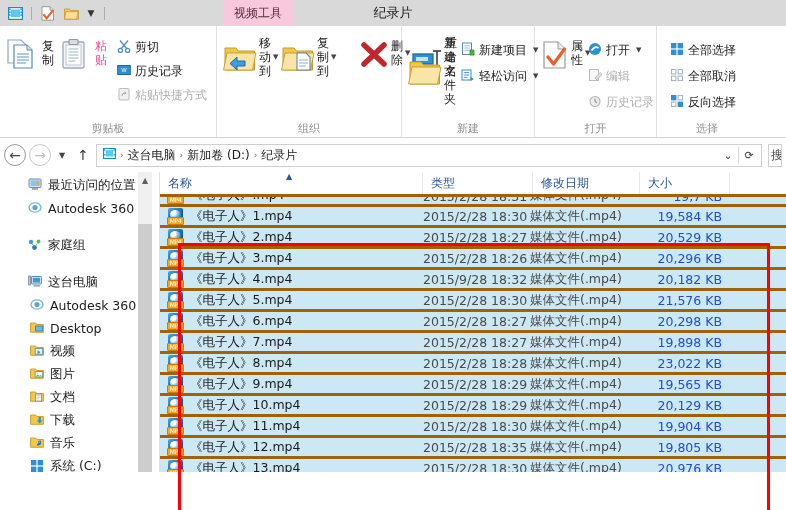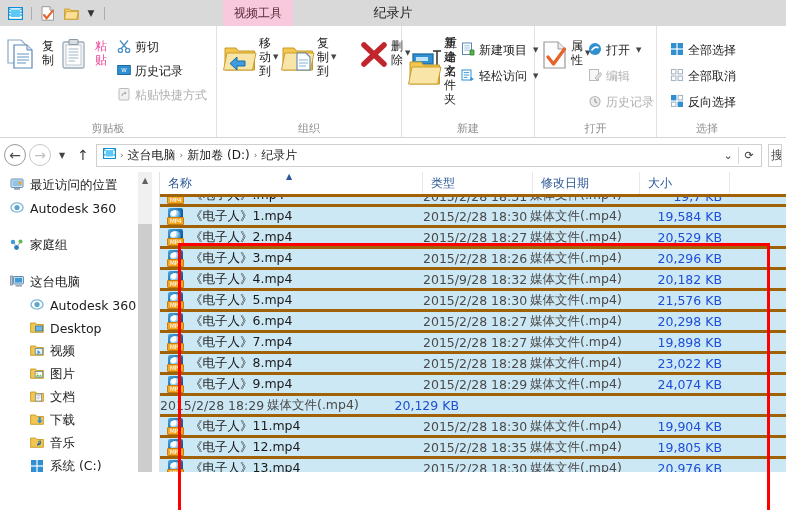--- a/index.html
+++ b/index.html
@@ -87,21 +87,21 @@
   .addr-vline { width: 1px; height: 17px; background: #d8d8d8; }
   .searchbox { width: 14px; height: 23px; border: 1px solid #cfcfcf; background: #fff;
                display: flex; align-items: center; overflow: hidden; margin-left: 3px;
                font-size: 12px; color: #4a4a4a; padding-left: 2px; }
 
   
   .content { display: flex; height: 300px; position: relative; }
   .nav-pane { width: 160px; position: relative; background: #fff; overflow: hidden; }
   .nav-scroll { padding-top: 2px; }
   .nav-item { display: flex; align-items: center; gap: 6px; height: 23px;
-              padding-left: 10px; font-size: 12.5px; color: #1b1b1b; white-space: nowrap; }
+              padding-left: 28px; font-size: 12.5px; color: #1b1b1b; white-space: nowrap; }
   .nav-item.l2 { padding-left: 30px; }
   .nav-gap { height: 14px; }
   .nav-sb { position: absolute; right: 8px; top: 0; width: 14px; height: 300px; background: #f0f0f0; }
   .nav-sb-up { height: 16px; display: flex; align-items: center; justify-content: center;
                font-size: 8px; color: #606060; background: #f0f0f0; }
   .nav-sb-thumb { position: absolute; top: 52px; left: 0; width: 14px; height: 248px; background: #cdcdcd; }
   .nav-divider { position: absolute; right: 0; top: 0; width: 1px; height: 300px; background: #e2e2e2; }
 
   .list-pane { flex: 1; position: relative; background: #fff; overflow: hidden; }
   .col-head { display: flex; height: 23px; background: #fff; border-bottom: 1px solid #e2e2e2;
@@ -776,24 +776,32 @@
           <div class="cell name">
             <span class="mp4icon">
                 <span class="disc"></span>
                 <span class="swoosh"></span>
                 <span class="tag">MP4</span>
               </span>
             <span>《电子人》9.mp4</span>
           </div>
           <div class="cell date">2015/2/28 18:29</div>
           <div class="cell type">媒体文件(.mp4)</div>
-          <div class="cell size">24,074 KB</div>
-        </div>
-
-        <div class="row">
+          <div class="cell size">19,565 KB</div>
+        </div>
+
+        <div class="row">
+          <div class="cell name">
+            <span class="mp4icon">
+                <span class="disc"></span>
+                <span class="swoosh"></span>
+                <span class="tag">MP4</span>
+              </span>
+            <span>《电子人》10.mp4</span>
+          </div>
           <div class="cell date">2015/2/28 18:29</div>
           <div class="cell type">媒体文件(.mp4)</div>
           <div class="cell size">20,129 KB</div>
         </div>
 
         <div class="row">
           <div class="cell name">
             <span class="mp4icon">
                 <span class="disc"></span>
                 <span class="swoosh"></span>

